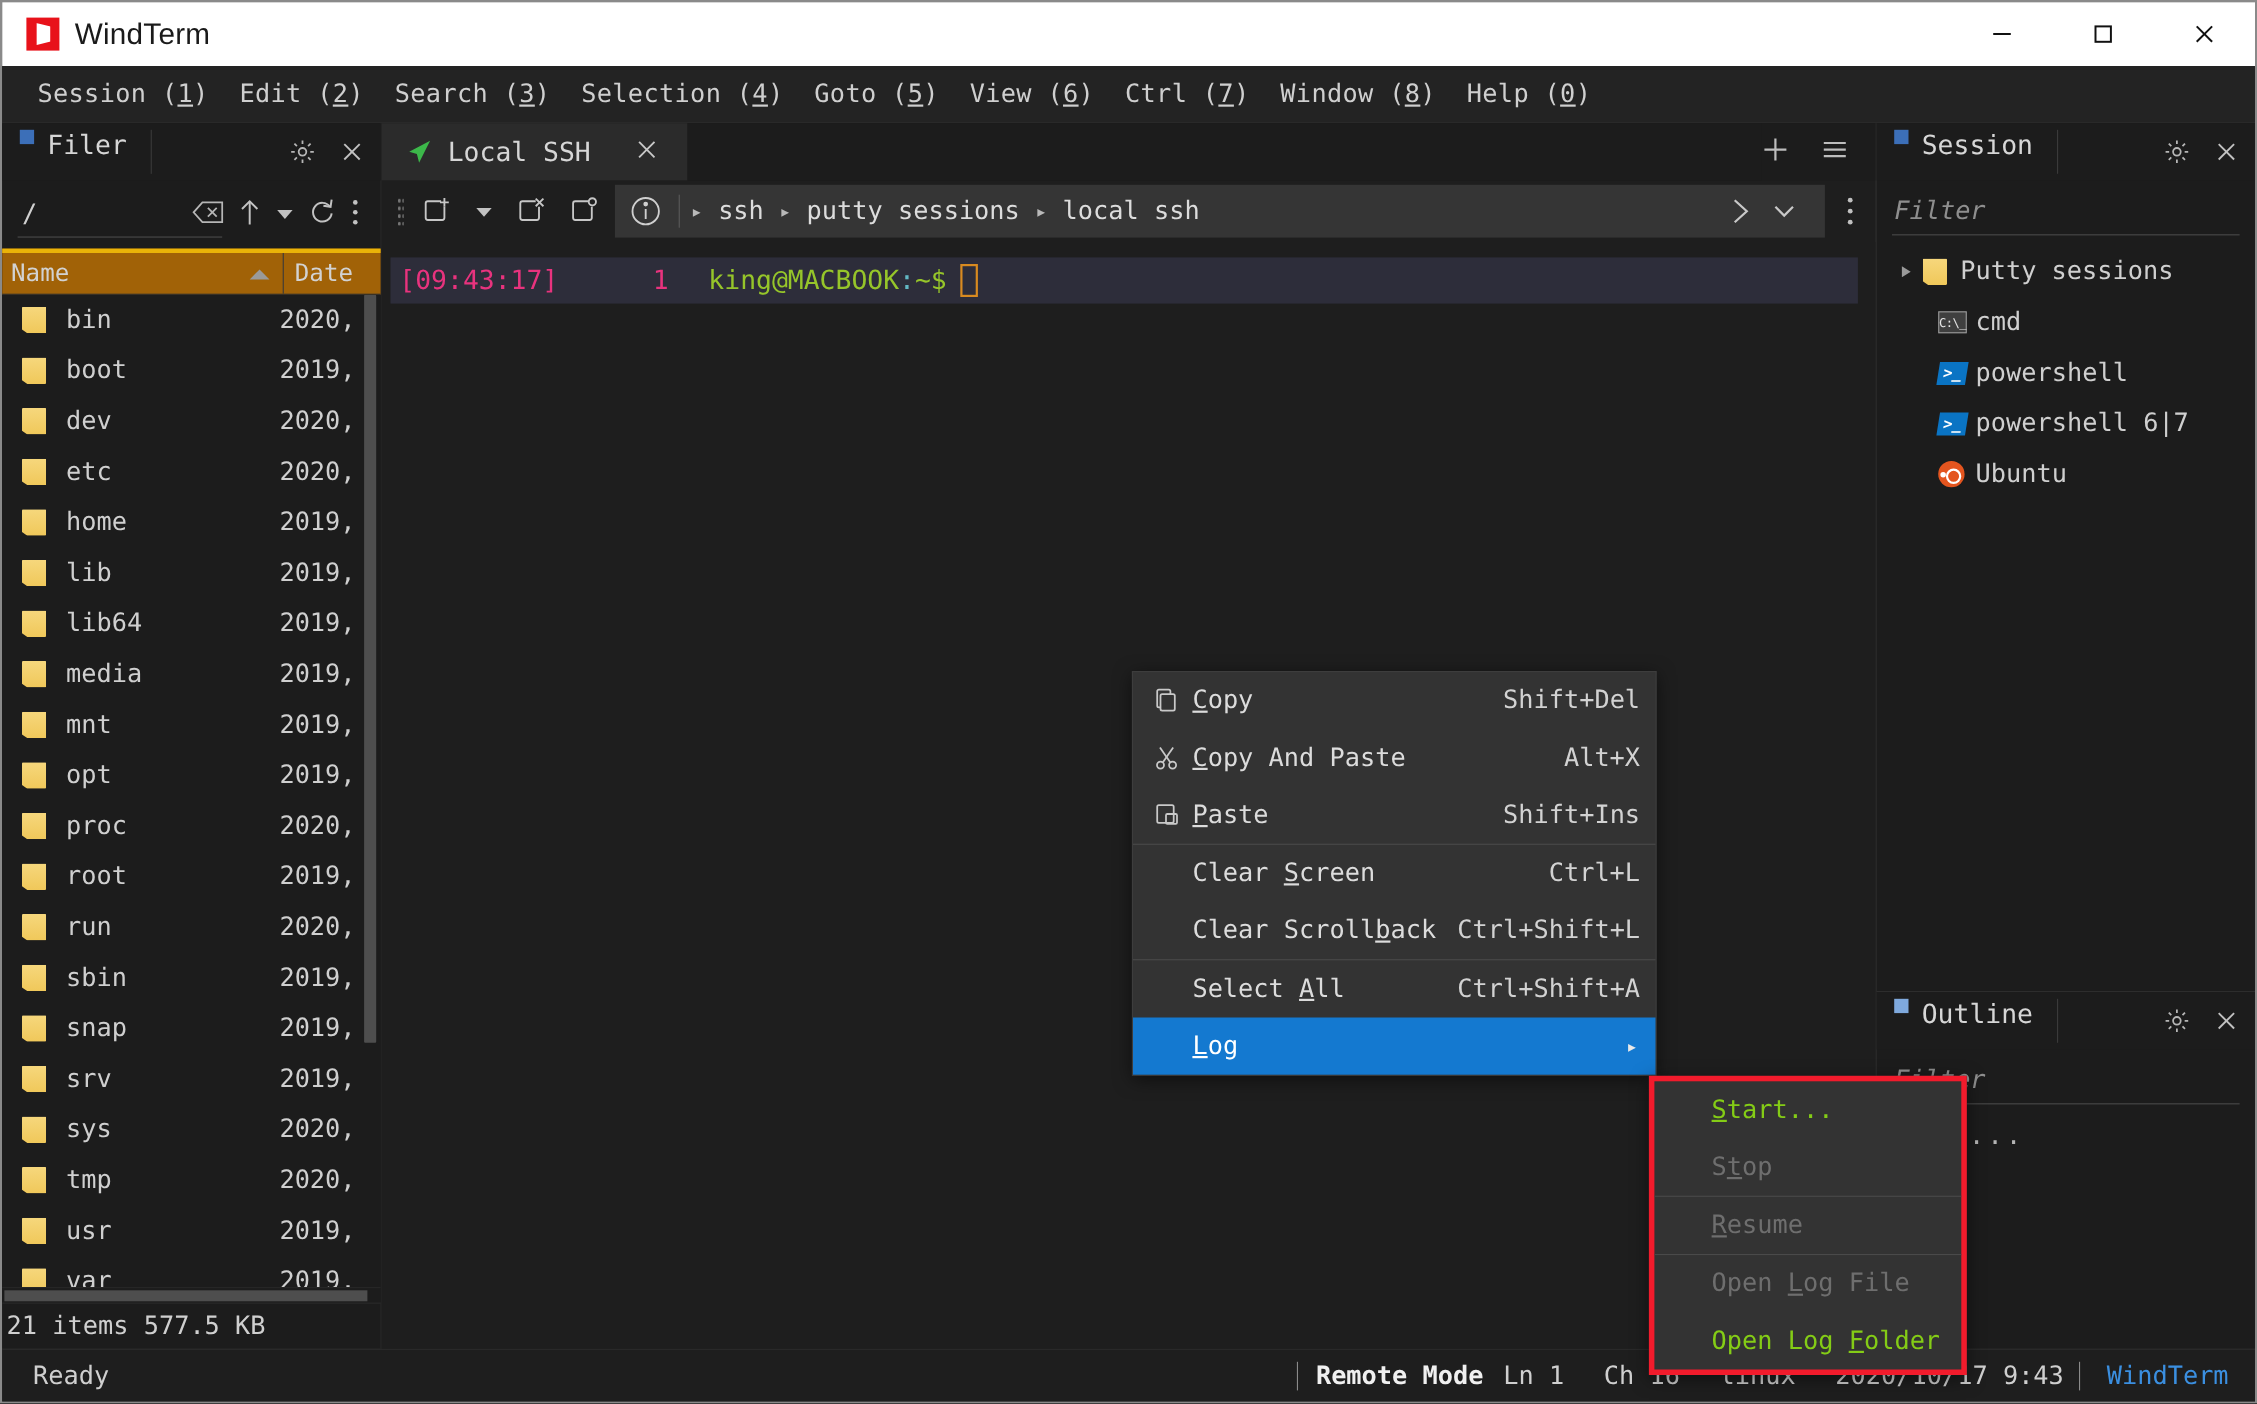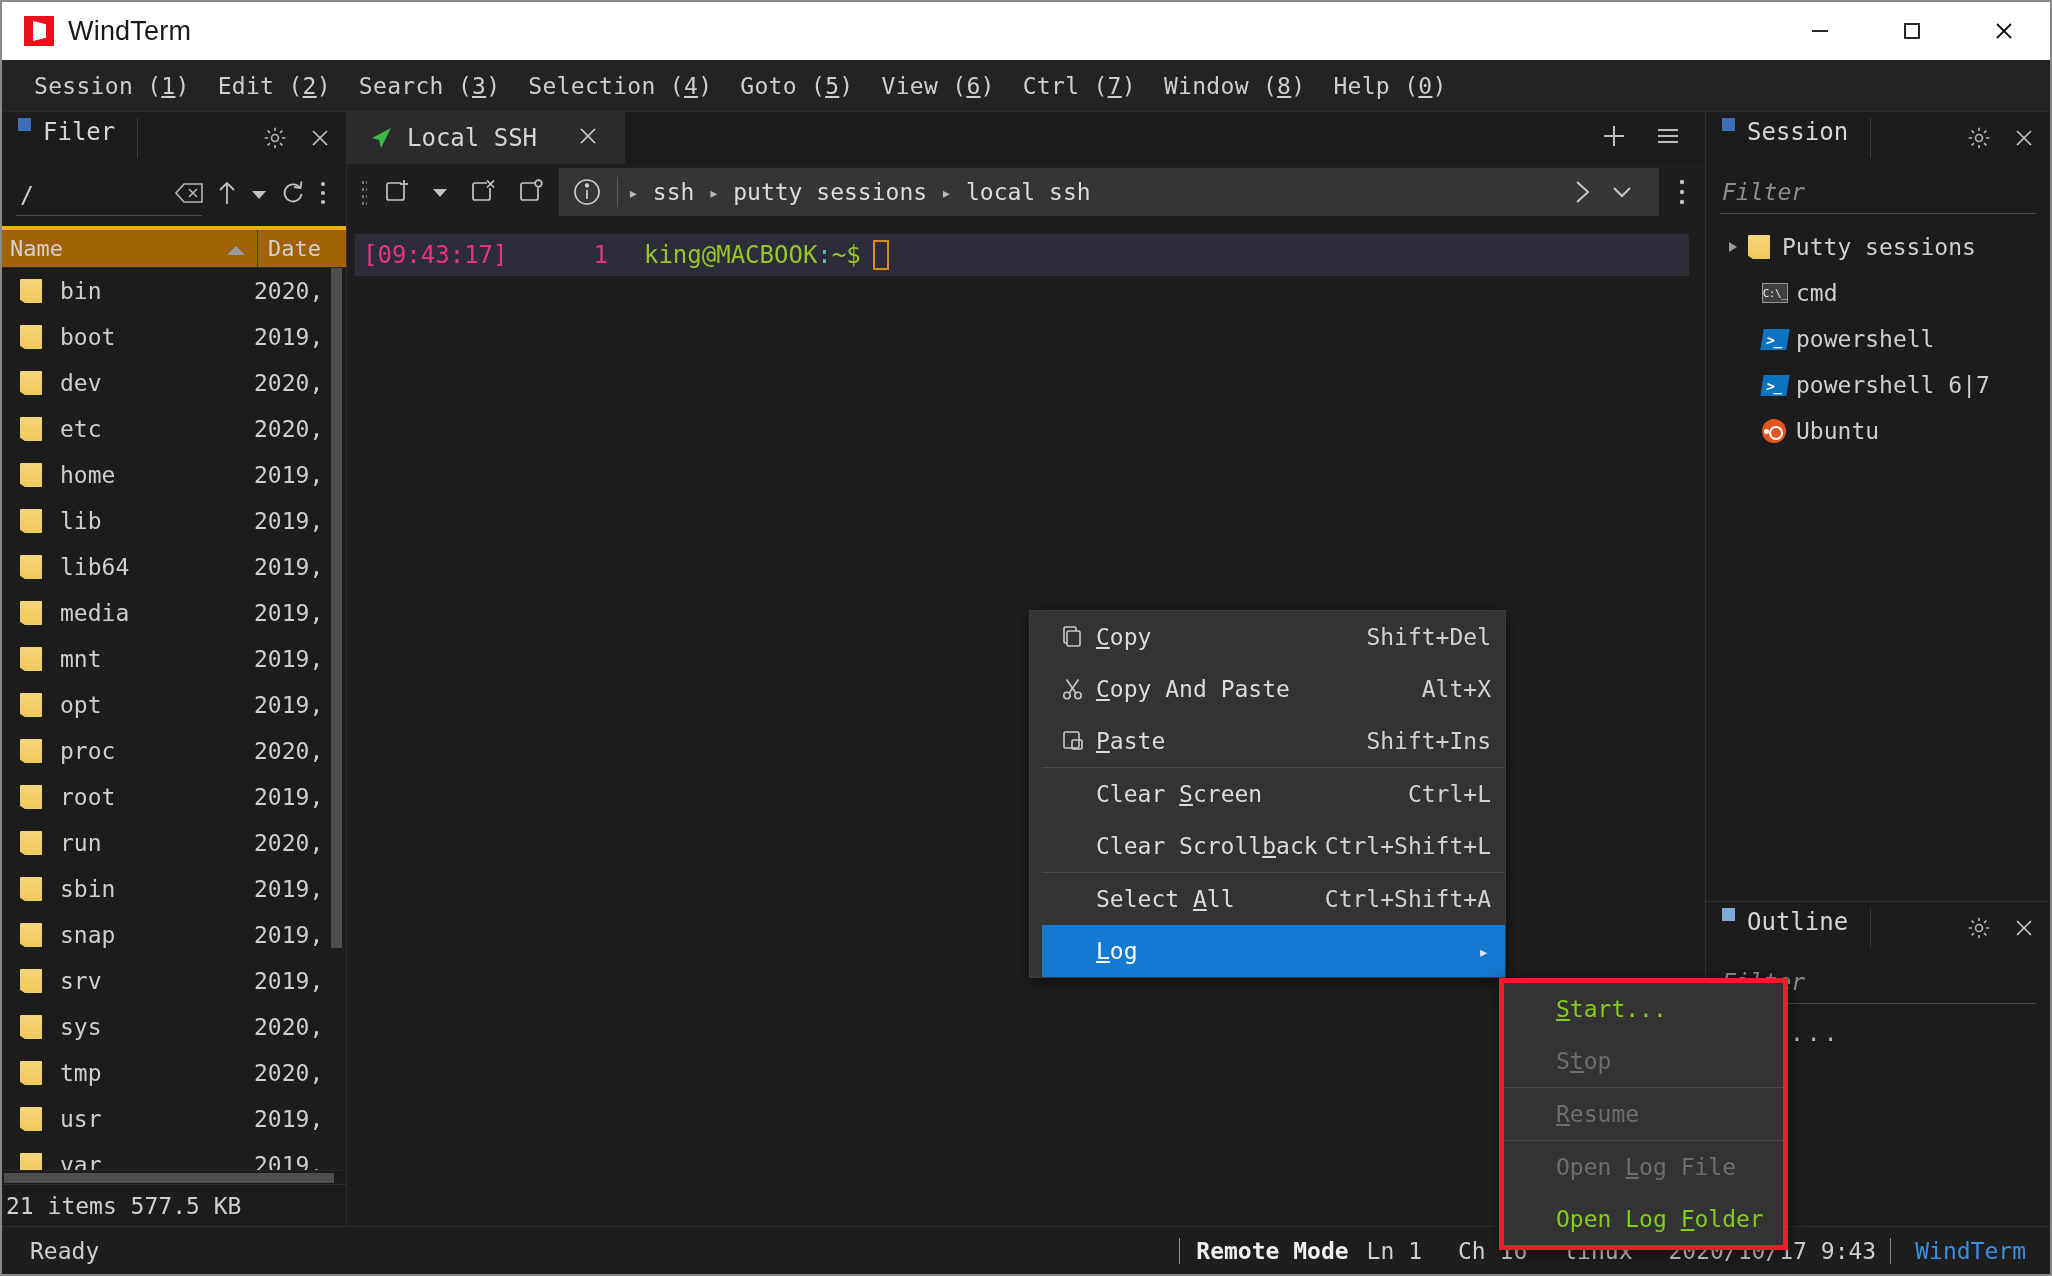--- a/index.html
+++ b/index.html
@@ -199,21 +199,20 @@
     display: inline-block; width: 16px; height: 30px; border: 2px solid #d88a20;
     margin-left: 12px; background: transparent;
   }
 
   
   .ctxmenu {
     position: absolute; left: 682px; top: 390px; width: 477px;
     background: #333333; border: 1px solid #3d3d3d;
     box-shadow: 0 4px 16px rgba(0,0,0,.55);
     z-index: 50;
-    padding-left: 12px;
   }
   .ctxitem {
     height: 52px; display: flex; align-items: center;
     font-size: 23px; color: #dcdcdc; padding-left: 18px; position: relative;
   }
   .ctxitem .mico { width: 36px; flex: 0 0 36px; display: flex; align-items: center; color: #c9c9c9; }
   .ctxitem .mlabel { flex: 0 0 auto; }
   .ctxitem .maccel { position: absolute; right: 14px; color: #d2d2d2; }
   .ctxitem.noicon .mlabel { margin-left: 36px; }
   .ctxitem.sel { background: #1479d0; color: #ffffff; }

